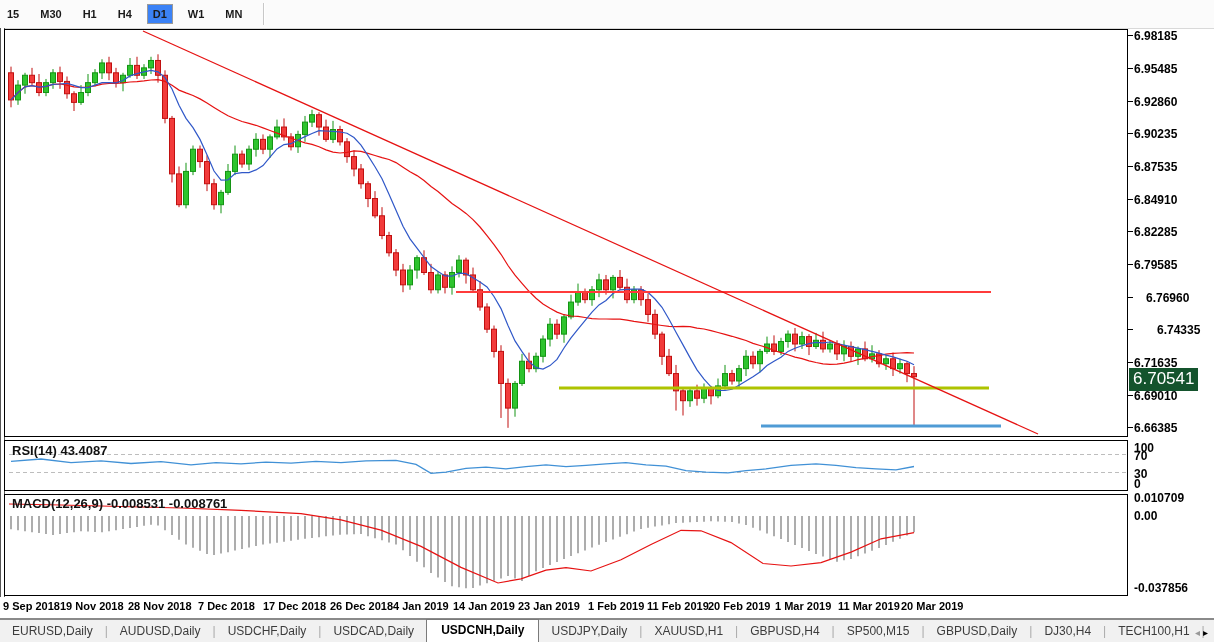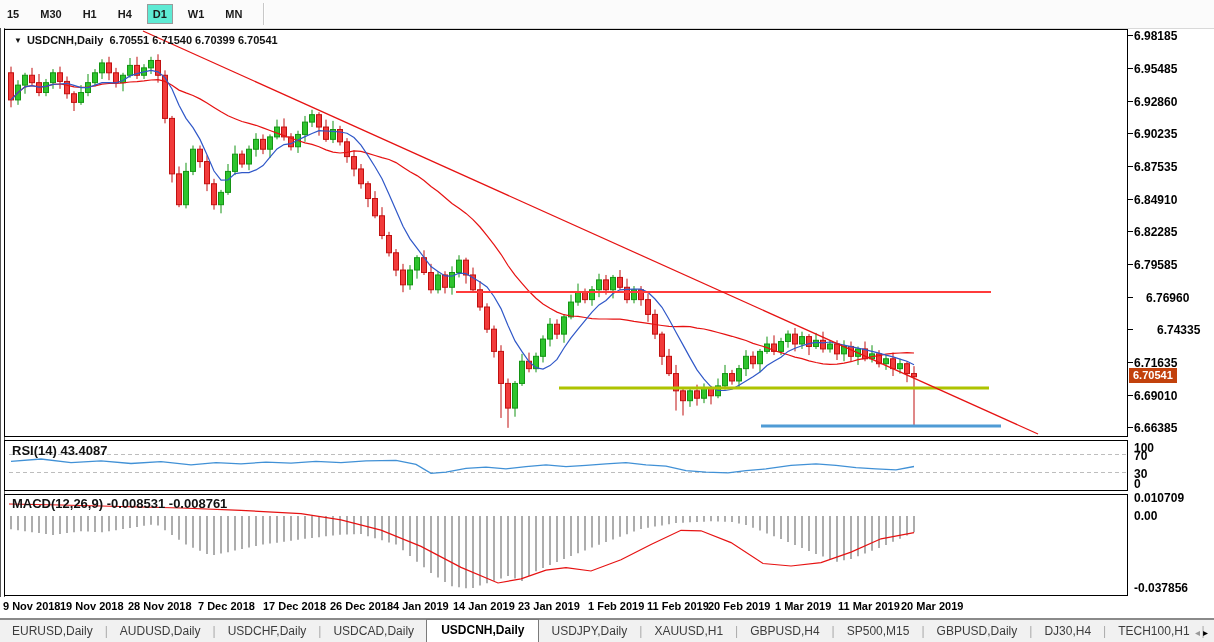--- a/index.html
+++ b/index.html
@@ -3,41 +3,41 @@
 <meta charset="utf-8">
 <style>
   html,body{margin:0;padding:0;background:#d4d0c8;}
   #screen{position:relative;width:1214px;height:642px;background:#ffffff;overflow:hidden;
           font-family:"Liberation Sans",sans-serif;-webkit-font-smoothing:antialiased;}
   
   #toolbar{position:absolute;left:0;top:0;width:1214px;height:28px;background:#fbfbfb;
            border-bottom:1px solid #d9d9d9;display:flex;align-items:center;}
   .tf-btn{font-size:11px;font-weight:bold;color:#1a1a1a;padding:3px 5px;margin-right:9px;
           border:1px solid transparent;cursor:default;}
-  .tf-btn.active{background:#5eead4;border:1px solid #9a9a9a;}
+  .tf-btn.active{background:#3b82f6;border:1px solid #9a9a9a;}
   .tb-sep{width:1px;height:22px;background:#c8c8c8;border-right:1px solid #ffffff;margin:0 6px;}
   
   #left-edge{position:absolute;left:0;top:28px;width:3px;height:570px;
              border-left:1px solid #555;border-right:1px solid #555;background:#fff;}
   
   .panel{position:absolute;left:4px;width:1124px;background:#fff;border:1px solid #000;box-sizing:border-box;}
   #chart-panel{top:29px;height:408px;}
   #rsi-panel{top:440px;height:51px;}
   #macd-panel{top:494px;height:102px;}
   .panel svg{position:absolute;left:0;top:0;}
   
   #chart-title{position:absolute;left:14px;top:34px;font-size:11px;font-weight:bold;color:#111;z-index:5;}
   #chart-title .caret{font-size:8px;margin-right:5px;position:relative;top:-1px;}
   .ind-label{position:absolute;font-size:13px;font-weight:bold;color:#111;z-index:5;}
   #rsi-label{left:12px;top:443px;}
   #macd-label{left:12px;top:496px;}
   
   .axis-label{position:absolute;left:1134px;font-size:12px;font-weight:bold;color:#000;white-space:nowrap;}
   .axis-tick{position:absolute;left:1128px;width:5px;height:1px;background:#000;}
-  #price-tag{position:absolute;left:1129px;background:#c2410c;color:#fff;font-size:11px;font-weight:bold;
+  #price-tag{position:absolute;left:1129px;background:#14532d;color:#fff;font-size:17px;font-weight:normal;
              padding:1px 4px 2px 4px;z-index:6;}
   
   #date-axis{position:absolute;left:0;top:597px;width:1214px;height:20px;background:#fff;}
   .date-label{position:absolute;top:3px;font-size:11px;font-weight:bold;color:#000;white-space:nowrap;}
   
   #tab-bar{position:absolute;left:0;top:618px;width:1214px;height:24px;background:#f1f1f1;
            border-top:2px solid #8a8a8a;display:flex;align-items:flex-end;box-sizing:border-box;}
   .tab{font-size:12px;color:#3c3c3c;padding:3px 12px 4px 12px;white-space:nowrap;cursor:default;}
   .tab.active{background:#ffffff;color:#000;font-weight:bold;border:1px solid #7a7a7a;border-bottom:none;
               padding:3px 14px 5px 14px;}
@@ -473,23 +473,20 @@
           <line x1="885" y1="515" x2="885" y2="544.1006" stroke="#adadad" stroke-width="2"></line>
           <line x1="892" y1="515" x2="892" y2="540.8672" stroke="#adadad" stroke-width="2"></line>
           <line x1="899" y1="515" x2="899" y2="537.6338" stroke="#adadad" stroke-width="2"></line>
           <line x1="906" y1="515" x2="906" y2="534.4004" stroke="#adadad" stroke-width="2"></line>
           <line x1="913" y1="515" x2="913" y2="531.167" stroke="#adadad" stroke-width="2"></line>
         </g>
         <path d="M8.0 503.0L60.0 504.0L120.0 505.5L180.0 507.0L240.0 509.3L300.0 512.7L340.0 518.8L380.0 529.1L420.0 545.4L460.0 566.4L497.0 582.0L520.0 577.8L545.0 569.2L565.0 566.7L590.0 570.0L620.0 558.7L650.0 543.5L680.0 529.3L700.0 529.8L730.0 541.6L762.0 562.5L790.0 565.0L820.0 561.6L850.0 551.1L880.0 537.8L913.0 531.7" fill="none" stroke="#e61212" stroke-width="1.2"></path>
       </svg>
     </div>
 
-  <div id="chart-title">
-    <span class="caret">▼</span><span>USDCNH,Daily</span>&nbsp;&nbsp;<span>6.70551 6.71540 6.70399 6.70541</span>
-  </div>
 
   <div class="ind-label" id="rsi-label">RSI(14) 43.4087</div>
   <div class="ind-label" id="macd-label">MACD(12,26,9) -0.008531 -0.008761</div>
 
   <div id="price-axis">
       <div class="axis-tick" style="top: 35px;"></div>
       <div class="axis-label" style="top: 29px;">6.98185</div>
       <div class="axis-tick" style="top: 68.283px;"></div>
       <div class="axis-label" style="top: 62.283px;">6.95485</div>
       <div class="axis-tick" style="top: 100.642px;"></div>
@@ -518,21 +515,21 @@
       <div class="axis-label" style="top: 449px;">70</div>
       <div class="axis-label" style="top: 467px;">30</div>
       <div class="axis-label" style="top: 477px;">0</div>
       <div class="axis-label" style="top: 491px;">0.010709</div>
       <div class="axis-label" style="top: 509px;">0.00</div>
       <div class="axis-label" style="top: 581px;">-0.037856</div>
     </div>
   <div id="price-tag" style="top: 367.769px;">6.70541</div>
 
   <div id="date-axis">
-      <div class="date-label" style="left: 3px;">9 Nov 2018</div>
+      <div class="date-label" style="left: 3px;">9 Sep 2018</div>
       <div class="date-label" style="left: 60px;">19 Nov 2018</div>
       <div class="date-label" style="left: 128px;">28 Nov 2018</div>
       <div class="date-label" style="left: 198px;">7 Dec 2018</div>
       <div class="date-label" style="left: 263px;">17 Dec 2018</div>
       <div class="date-label" style="left: 330px;">26 Dec 2018</div>
       <div class="date-label" style="left: 393px;">4 Jan 2019</div>
       <div class="date-label" style="left: 453px;">14 Jan 2019</div>
       <div class="date-label" style="left: 518px;">23 Jan 2019</div>
       <div class="date-label" style="left: 588px;">1 Feb 2019</div>
       <div class="date-label" style="left: 647px;">11 Feb 2019</div>

